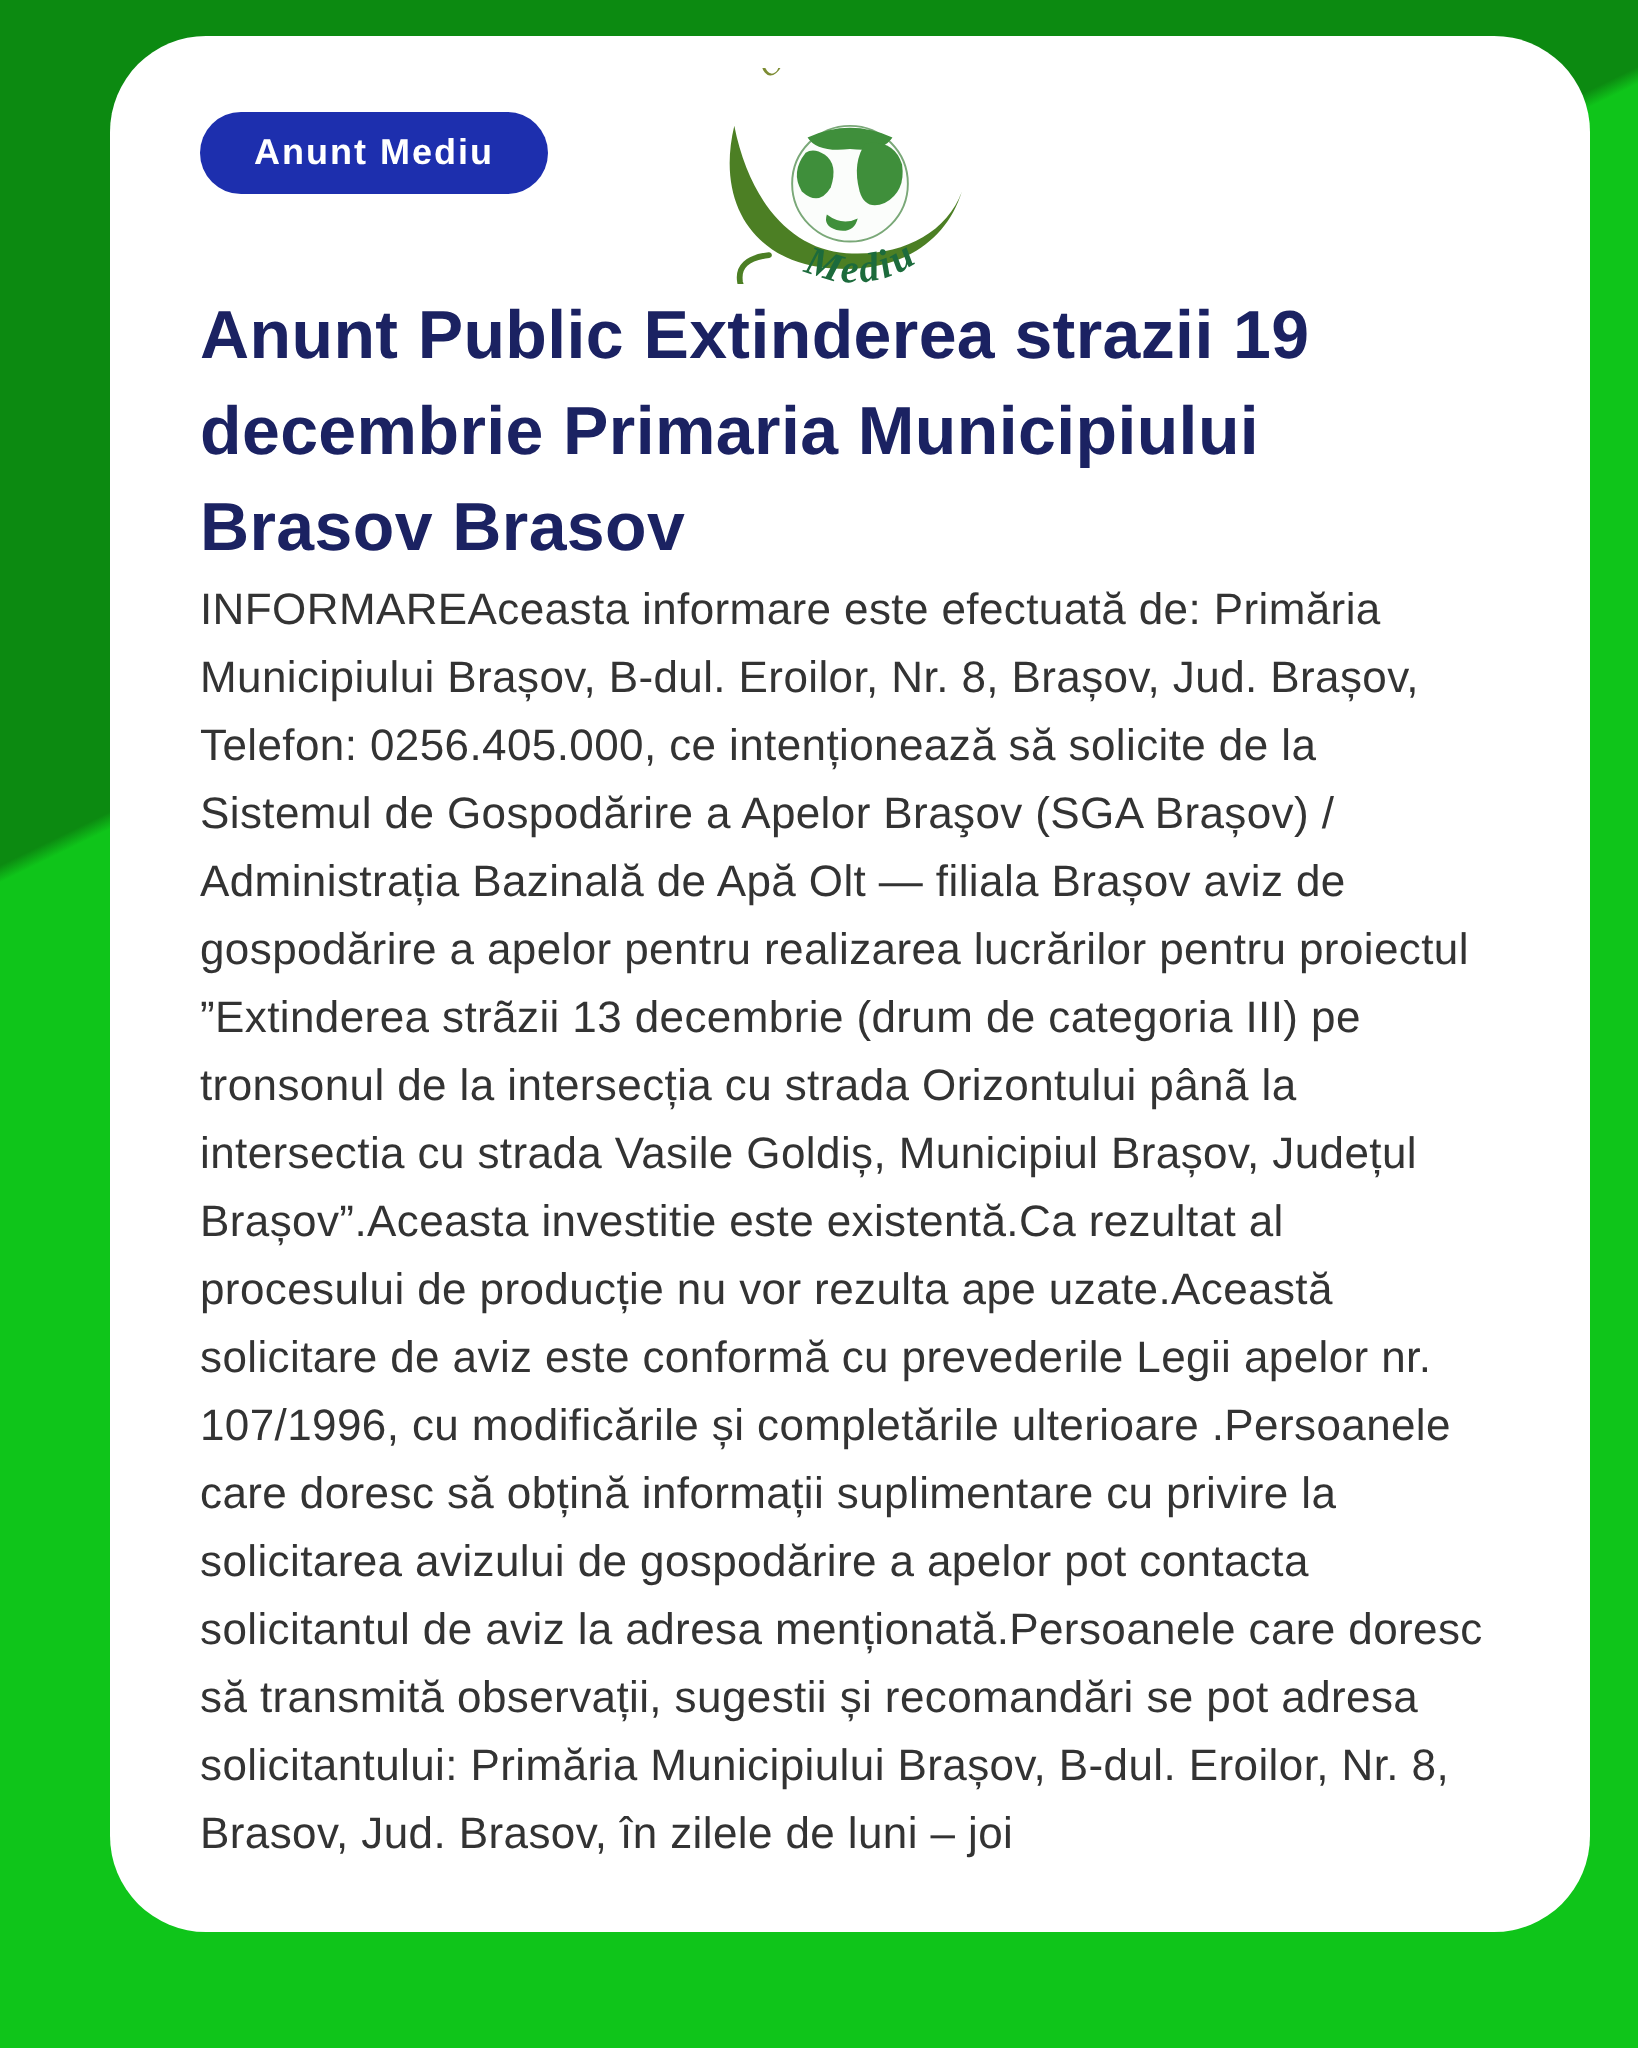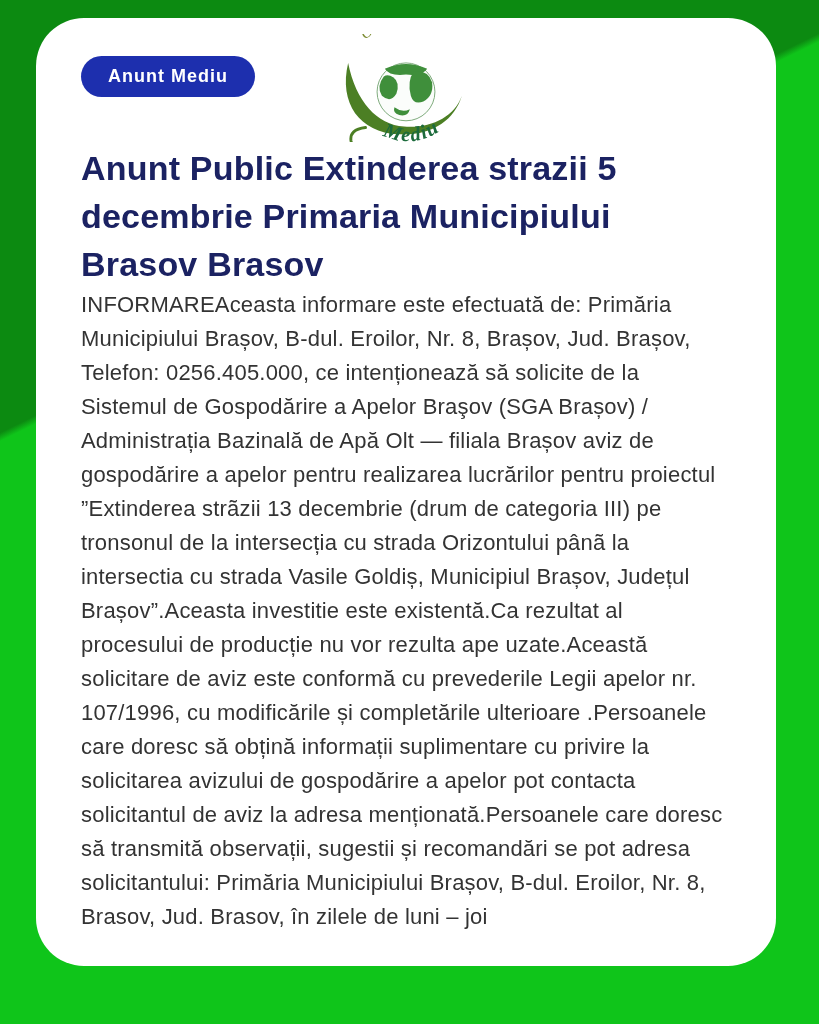--- a/index.html
+++ b/index.html
@@ -10,21 +10,21 @@
     --globe-green:#3f8f3b; --leaf-green:#4c7f24;
   }
   *{margin:0;padding:0;box-sizing:border-box;}
   html,body{width:819px;height:1024px;}
   body{font-family:"Liberation Sans",sans-serif;overflow:hidden;}
   .page{
     position:relative;width:819px;height:1024px;overflow:hidden;
     background:linear-gradient(154deg,var(--bg-dark) 0%,var(--bg-dark) 30.4%,var(--bg-bright) 31%,var(--bg-bright) 100%);
   }
   .card{
-    position:absolute;left:36px;top:18px;width:740px;height:948px;
+    position:absolute;left:55px;top:18px;width:740px;height:948px;
     background:#ffffff;border-radius:48px;overflow:hidden;
     padding:22px 45px 0 45px;
   }
   .card-header{position:relative;height:104px;}
   .badge{
     display:inline-block;border:none;cursor:pointer;
     background:var(--badge-bg);color:var(--badge-text);
     font-family:"Liberation Sans",sans-serif;
     font-size:18px;font-weight:600;letter-spacing:1px;
     padding:10px 27px;border-radius:999px;margin-top:16px;
@@ -84,18 +84,18 @@
           <text class="arc-top-text" text-anchor="middle">
             <textPath href="#arc-top" xlink:href="#arc-top" startOffset="50%">Gazeta de</textPath>
           </text>
           <text class="arc-bottom-text" text-anchor="middle">
             <textPath href="#arc-bottom" xlink:href="#arc-bottom" startOffset="50%">Mediu</textPath>
           </text>
         </svg>
       </div>
     </div>
 
-    <h1 class="title">Anunt Public Extinderea strazii 5 decembrie Primaria Municipiului Brasov Brasov</h1>
+    <h1 class="title">Anunt Public Extinderea strazii 19 decembrie Primaria Municipiului Brasov Brasov</h1>
 
     <p class="body-text">INFORMAREAceasta informare este efectuată de: Primăria Municipiului Brașov, B-dul. Eroilor, Nr. 8, Brașov, Jud. Brașov, Telefon: 0256.405.000, ce intenționează să solicite de la Sistemul de Gospodărire a Apelor Braşov (SGA Brașov) / Administrația Bazinală de Apă Olt — filiala Brașov aviz de gospodărire a apelor pentru realizarea lucrărilor pentru proiectul ”Extinderea strãzii 13 decembrie (drum de categoria III) pe tronsonul de la intersecția cu strada Orizontului pânã la intersectia cu strada Vasile Goldiș, Municipiul Brașov, Județul Brașov”.Aceasta investitie este existentă.Ca rezultat al procesului de producție nu vor rezulta ape uzate.Această solicitare de aviz este conformă cu prevederile Legii apelor nr. 107/1996, cu modificările și completările ulterioare .Persoanele care doresc să obțină informații suplimentare cu privire la solicitarea avizului de gospodărire a apelor pot contacta solicitantul de aviz la adresa menționată.Persoanele care doresc să transmită observații, sugestii și recomandări se pot adresa solicitantului: Primăria Municipiului Brașov, B-dul. Eroilor, Nr. 8, Brasov, Jud. Brasov, în zilele de luni – joi</p>
 
   </div>
 </div>
 
 </body></html>

